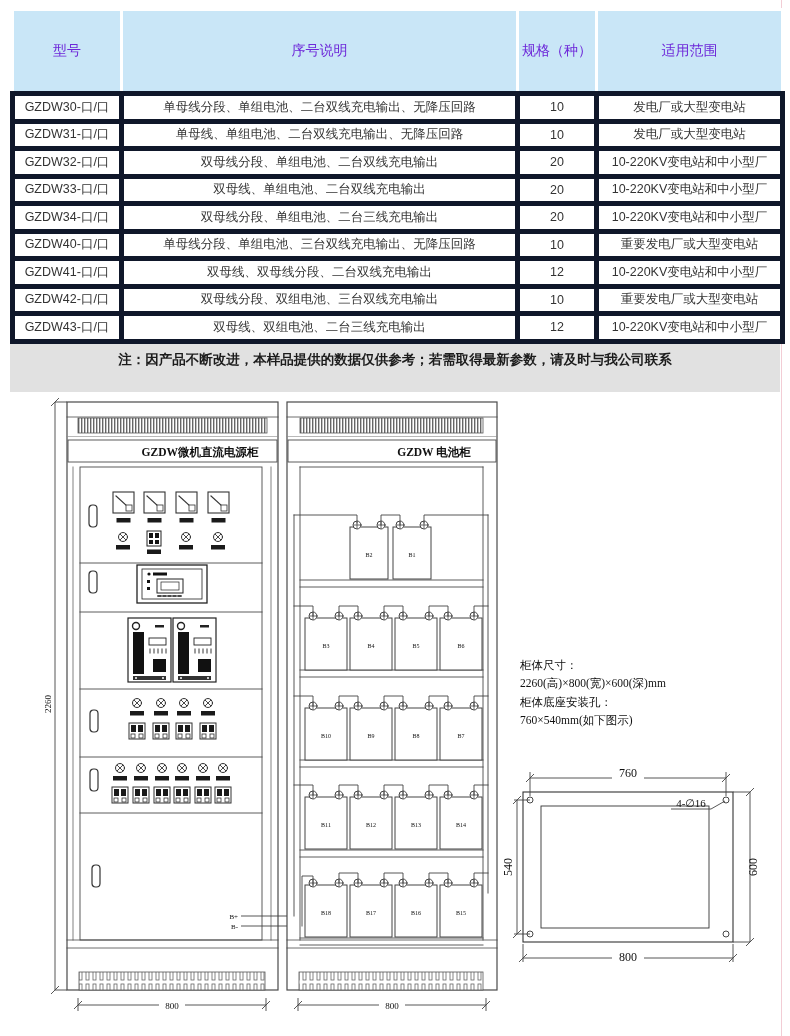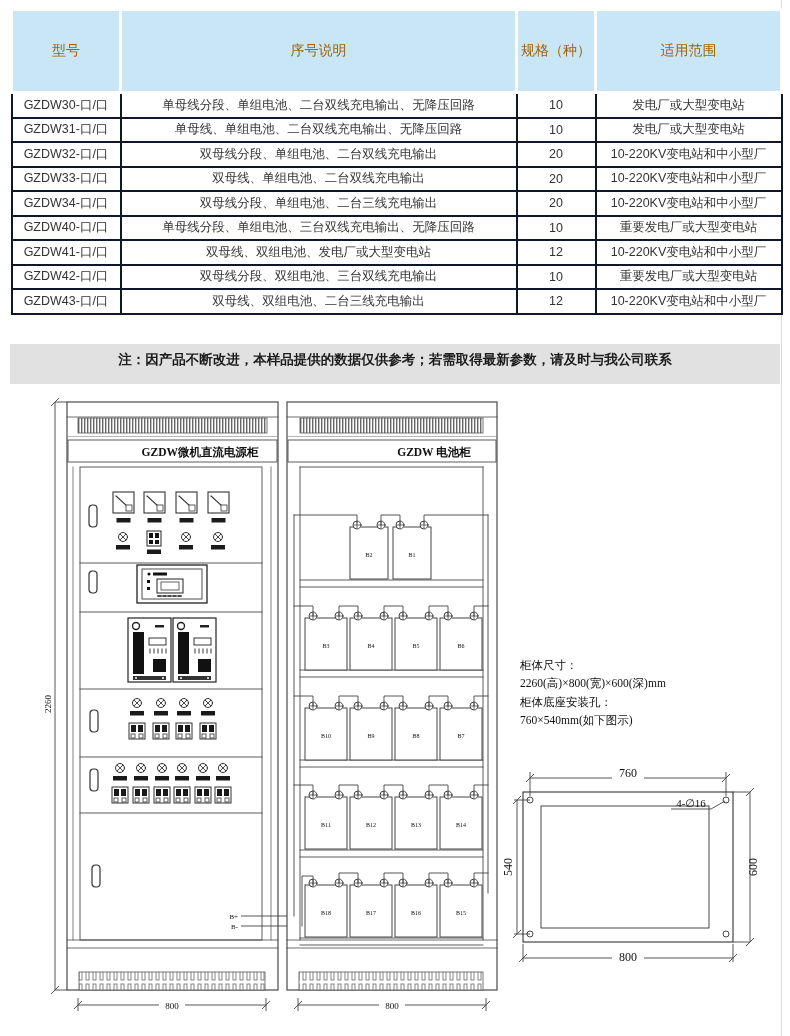--- a/index.html
+++ b/index.html
@@ -5,29 +5,29 @@
   html,body{margin:0;padding:0;}
   body{
     width:790px;height:1036px;position:relative;background:#ffffff;
     font-family:"Liberation Sans", sans-serif;color:#333;overflow:hidden;
   }
   .page-border-right{position:absolute;top:0;bottom:0;right:8px;width:1px;background:#f2cdd5;}
   
   .spec-table{position:absolute;left:10px;top:8px;width:770px;border-collapse:collapse;table-layout:fixed;}
   .spec-table th{
     background:#c9e6f7;border:3px solid #ffffff;font-weight:normal;
-    font-size:14px;color:#a16207;height:80px;padding:0;
+    font-size:14px;color:#6d28d9;height:80px;padding:0;
   }
   .spec-table td{
-    border:2px solid #0f172a;font-size:12.5px;color:#333;height:22.5px;
+    border:5px solid #0f172a;font-size:12.5px;color:#333;height:22.5px;
     text-align:center;padding:0 2px;white-space:nowrap;overflow:hidden;background:#fff;
   }
   
   .note-bar{
-    position:absolute;left:10px;top:344px;width:770px;height:40px;line-height:32px;
+    position:absolute;left:10px;top:344px;width:770px;height:48px;line-height:32px;
     background:#e1e1e1;text-align:center;font-size:13.5px;font-weight:bold;color:#1c1c1c;
   }
   
   .diagram{position:absolute;left:0;top:388px;width:790px;height:648px;}
   svg text{font-family:"Liberation Serif", serif;fill:#111;}
   .specs-block{
     position:absolute;left:520px;top:656px;width:230px;
     font-family:"Liberation Serif", serif;font-size:11.5px;font-weight:normal;
     color:#111;line-height:1.6;
   }
@@ -84,21 +84,21 @@
       <td>10-220KV变电站和中小型厂</td>
     </tr>
     <tr>
       <td>GZDW40-口/口</td>
       <td>单母线分段、单组电池、三台双线充电输出、无降压回路</td>
       <td>10</td>
       <td>重要发电厂或大型变电站</td>
     </tr>
     <tr>
       <td>GZDW41-口/口</td>
-      <td>双母线、双组电池、发电厂或大型变电站</td>
+      <td>双母线、双母线分段、二台双线充电输出</td>
       <td>12</td>
       <td>10-220KV变电站和中小型厂</td>
     </tr>
     <tr>
       <td>GZDW42-口/口</td>
       <td>双母线分段、双组电池、三台双线充电输出</td>
       <td>10</td>
       <td>重要发电厂或大型变电站</td>
     </tr>
     <tr>

